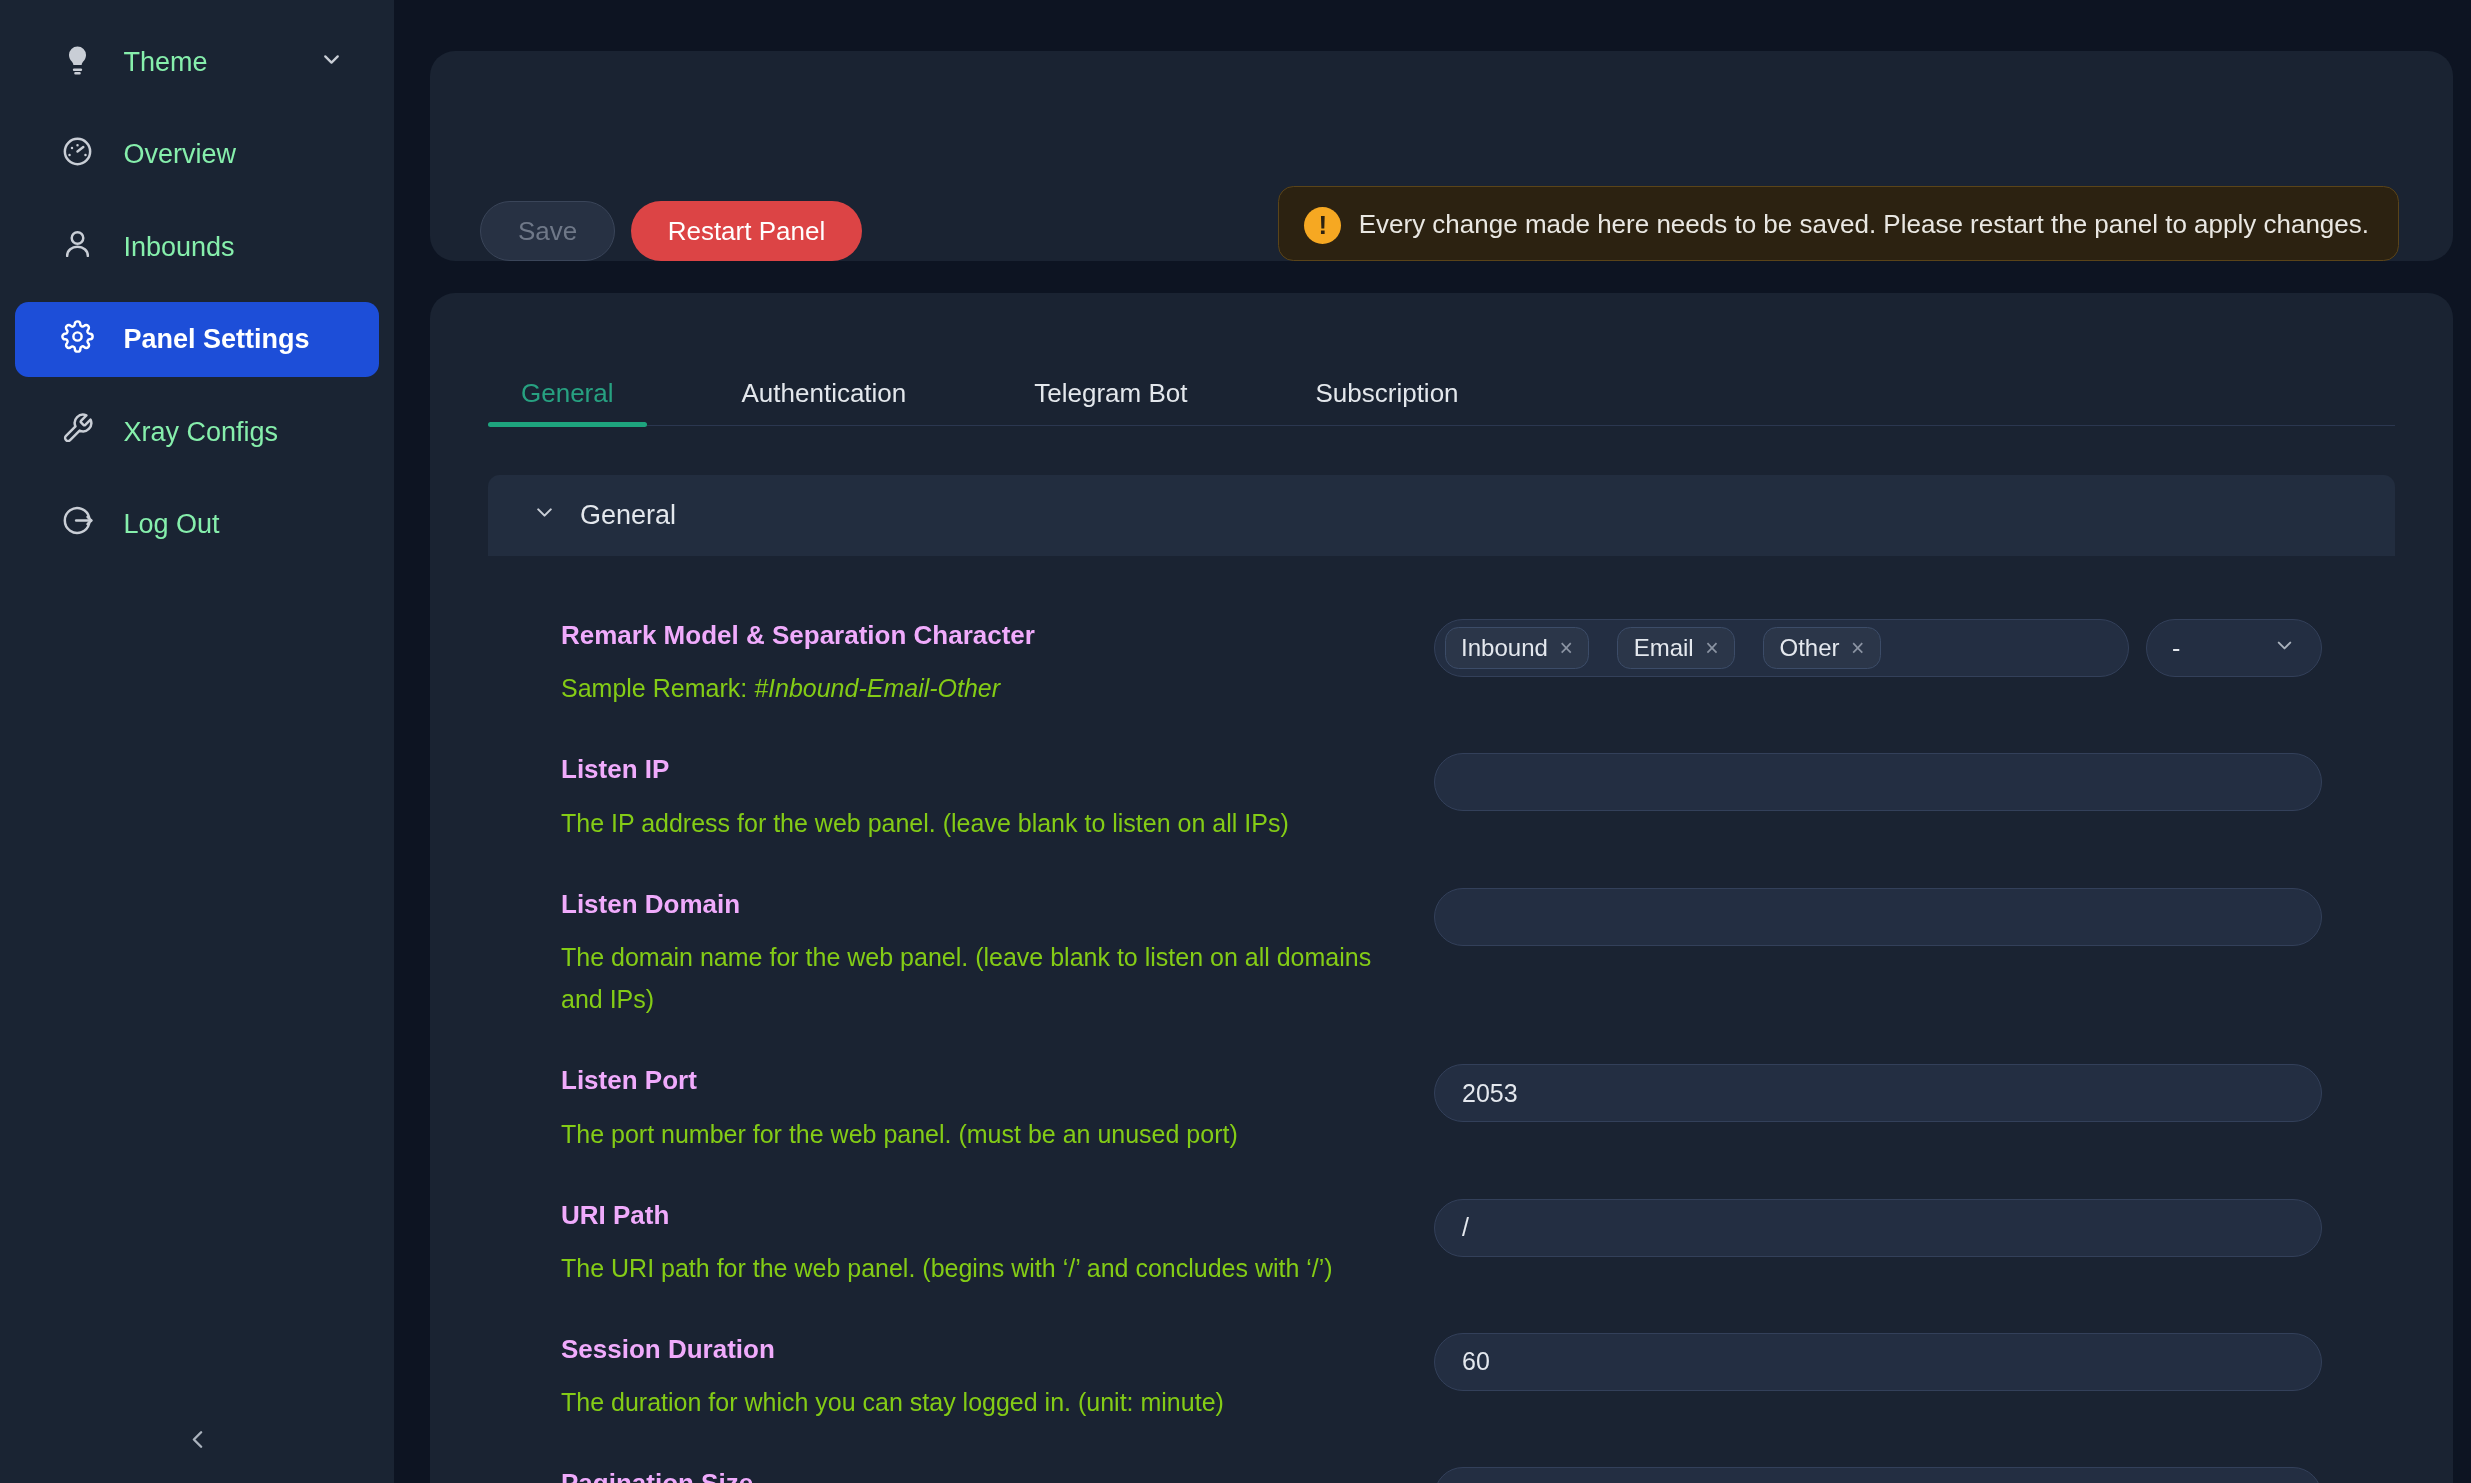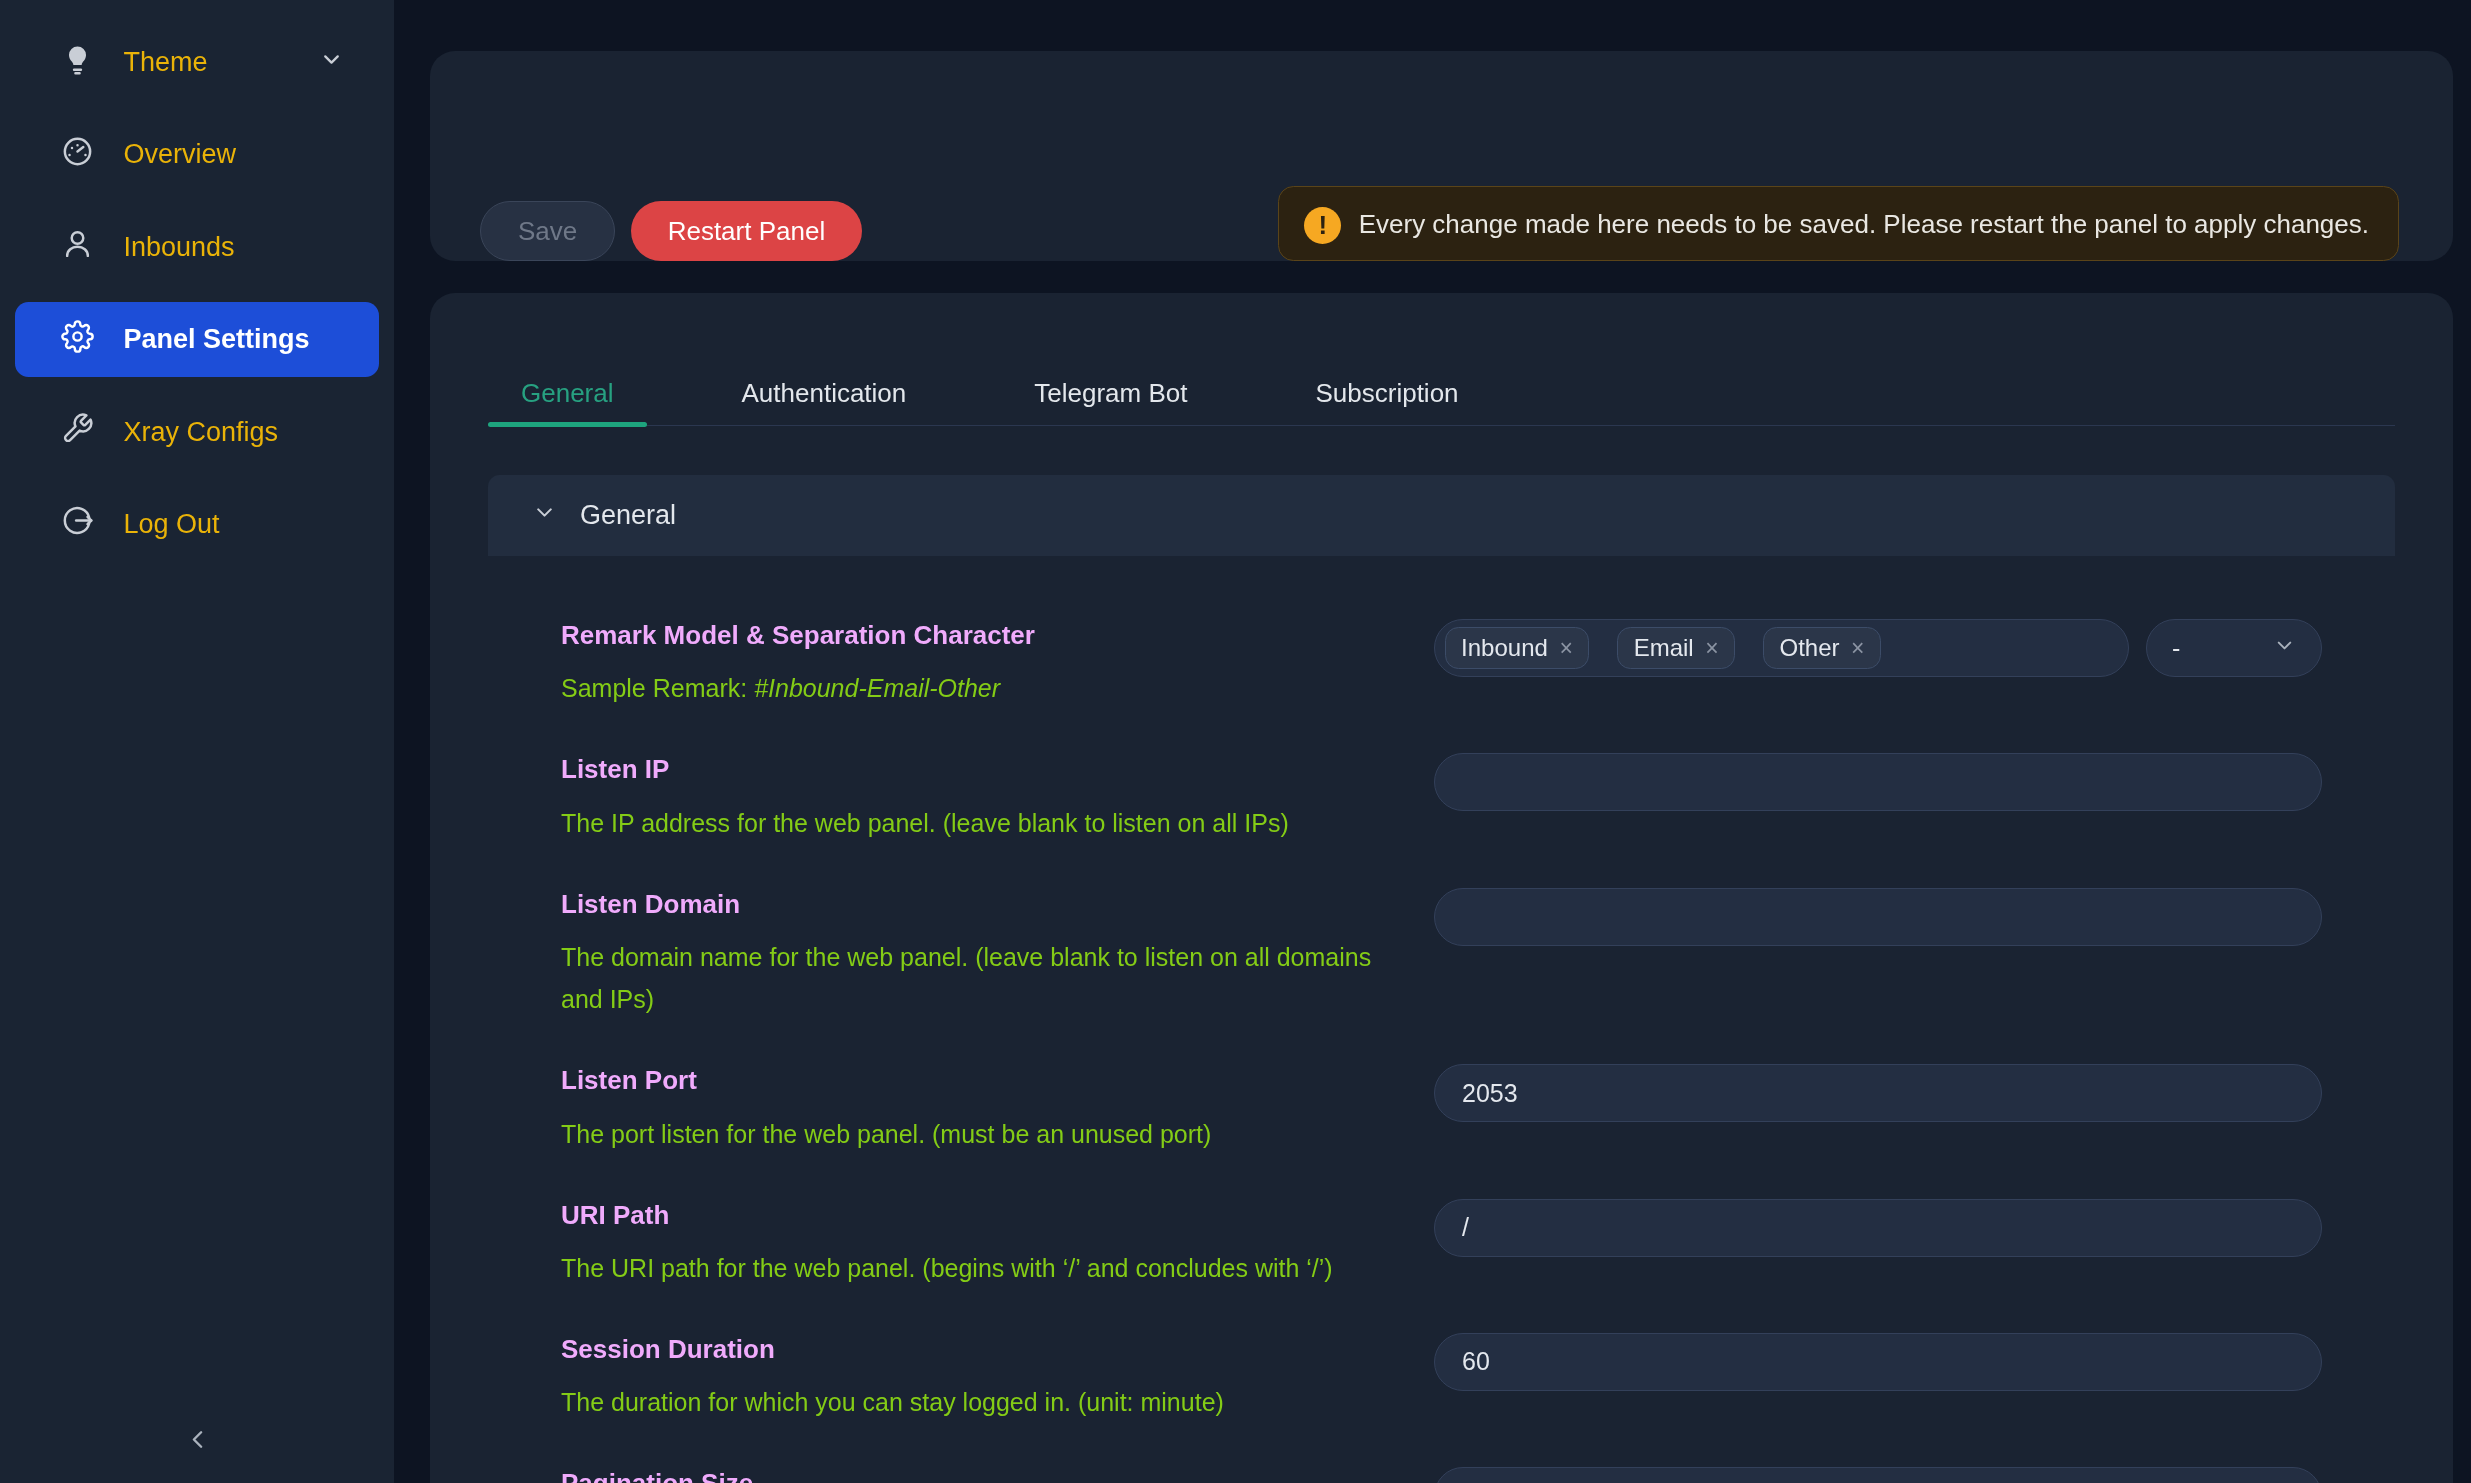--- a/index.html
+++ b/index.html
@@ -18,21 +18,21 @@
     padding-top:25px;
     position:relative;
   }
   .side-item {
     margin:0 15.4px 17.4px 15.4px;
     height:75px;
     display:flex; align-items:center;
     gap:29px;
     padding:0 35px 0 46px;
     border-radius:13.5px;
-    color:#eab308;
+    color:#86efac;
     font-size:27px;
     cursor:pointer;
   }
   .side-item svg { width:33px; height:33px; flex:none; stroke:#c9ced6; }
   .side-item.active { background:#1d4ed8; color:#ffffff; font-weight:700; }
   .side-item.active svg { stroke:#ffffff; }
   .side-item .chev-right { margin-left:auto; }
   .side-item .chev-right svg { width:25px; height:25px; }
   .sidebar-collapse {
     position:absolute; bottom:7.7px; left:0; width:100%;
@@ -333,21 +333,21 @@
               <div class="row-desc">The domain name for the web panel. (leave blank to listen on all domains and IPs)</div>
             </div>
             <div class="row-control">
               <input class="field" value="" style="">
             </div>
           </div>
 
           <div class="row">
             <div class="row-text">
               <div class="row-label">Listen Port</div>
-              <div class="row-desc nowrap">The port listen for the web panel. (must be an unused port)</div>
+              <div class="row-desc nowrap">The port number for the web panel. (must be an unused port)</div>
             </div>
             <div class="row-control">
               <input class="field" value="2053" style="">
             </div>
           </div>
 
           <div class="row">
             <div class="row-text">
               <div class="row-label">URI Path</div>
               <div class="row-desc nowrap">The URI path for the web panel. (begins with ‘/’ and concludes with ‘/’)</div>

